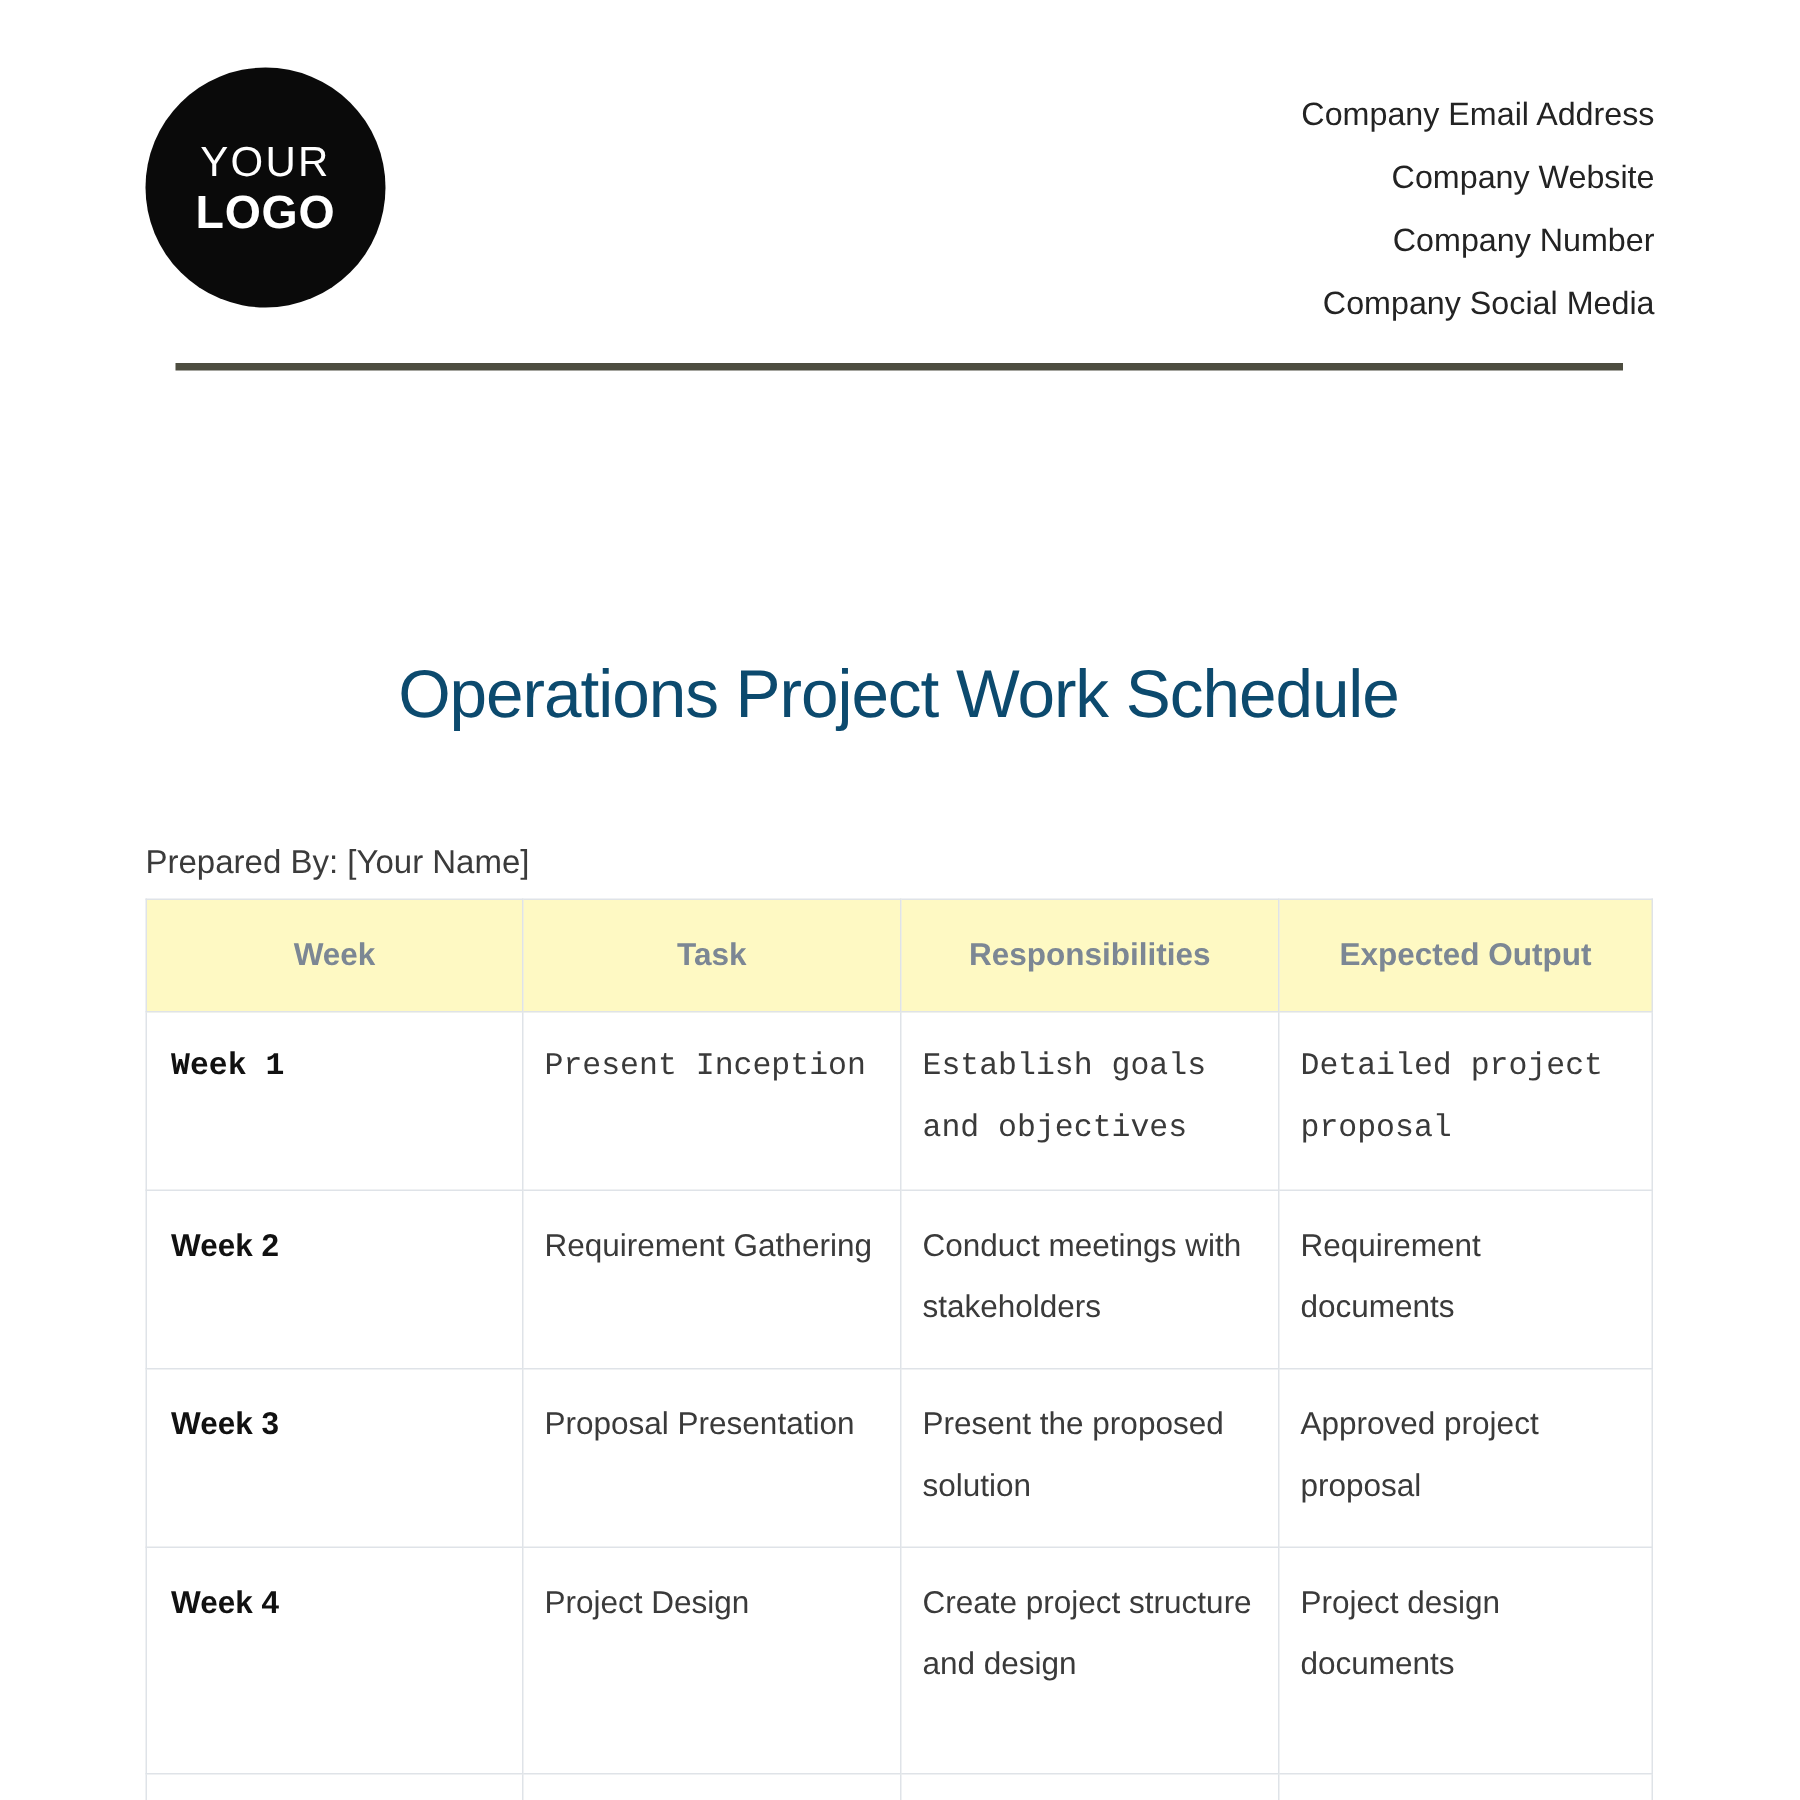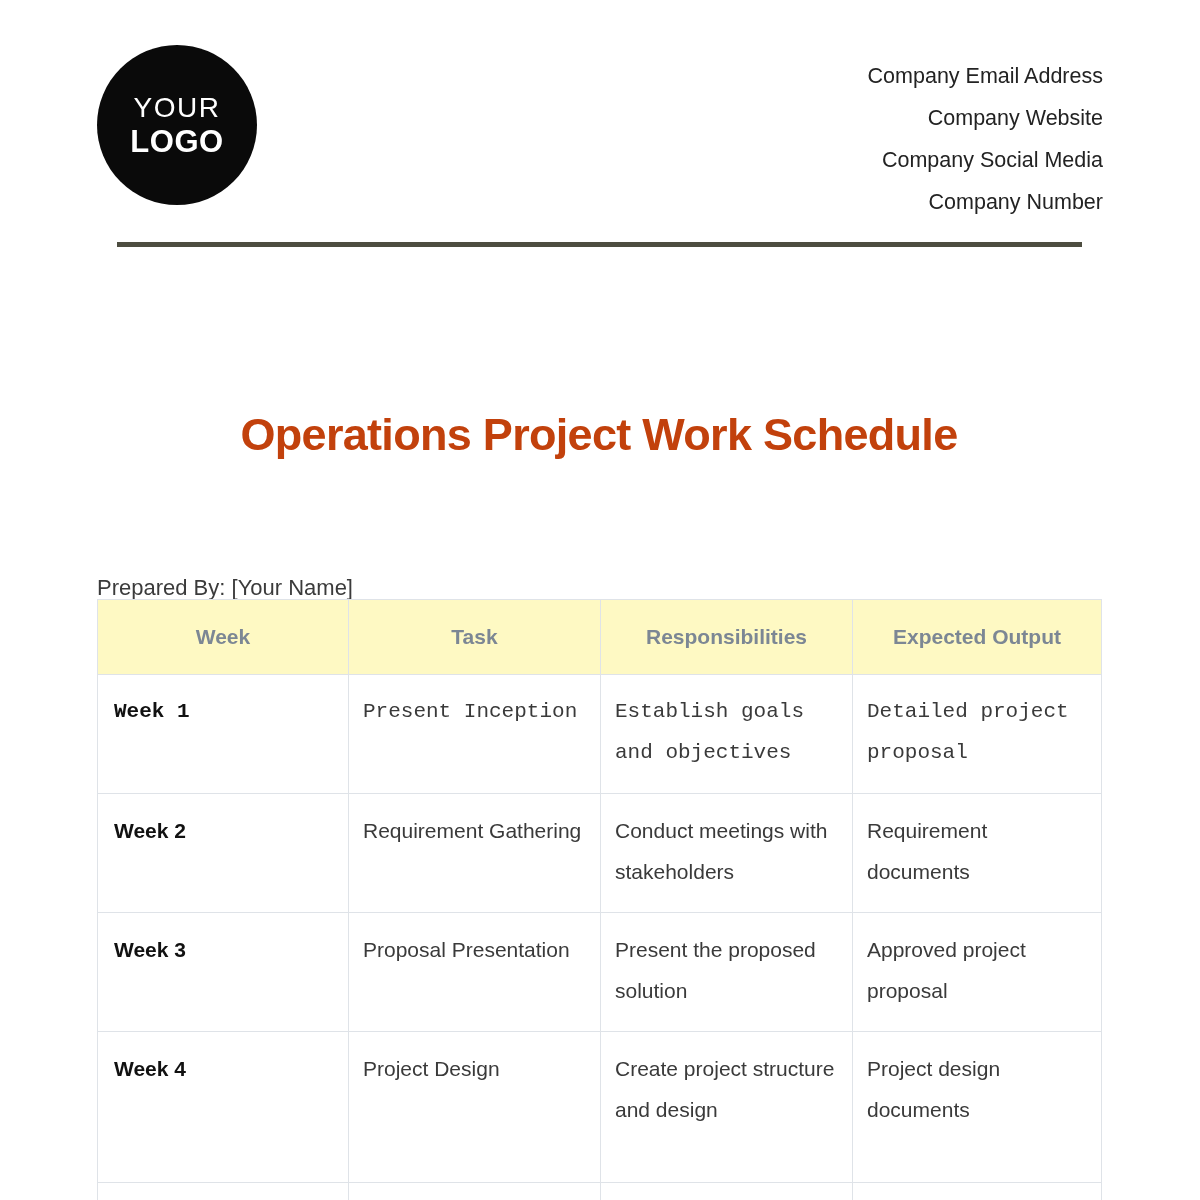--- a/index.html
+++ b/index.html
@@ -79,34 +79,34 @@
     top: 242px;
     width: 965px;
     height: 5px;
     background: #4d4d40;
   }
 
   
   .doc-title {
     position: absolute;
     left: 97px;
-    top: 408px;
+    top: 436px;
     width: 1004px;
     text-align: center;
     font-size: 45px;
-    font-weight: 700;
+    font-weight: 400;
     letter-spacing: -0.7px;
-    color: #c2410c;
+    color: #0c4a6e;
     line-height: 1.2;
   }
 
   .prepared-by {
     position: absolute;
     left: 97px;
-    top: 575px;
+    top: 562px;
     font-size: 22px;
     color: #3b3b3b;
     font-weight: 400;
   }
 
   
   .schedule-table {
     position: absolute;
     left: 97px;
     top: 599px;
@@ -166,22 +166,22 @@
   <div class="letterhead">
 
     <div class="logo-badge">
       <div class="logo-line-1">YOUR</div>
       <div class="logo-line-2">LOGO</div>
     </div>
 
     <div class="contact-block">
       <div class="contact-line">Company Email Address</div>
       <div class="contact-line">Company Website</div>
+      <div class="contact-line">Company Number</div>
       <div class="contact-line">Company Social Media</div>
-      <div class="contact-line">Company Number</div>
     </div>
 
   </div>
 
   <div class="header-rule"></div>
 
   <div class="doc-title">Operations Project Work Schedule</div>
 
   <div class="prepared-by">Prepared By: [Your Name]</div>
 

